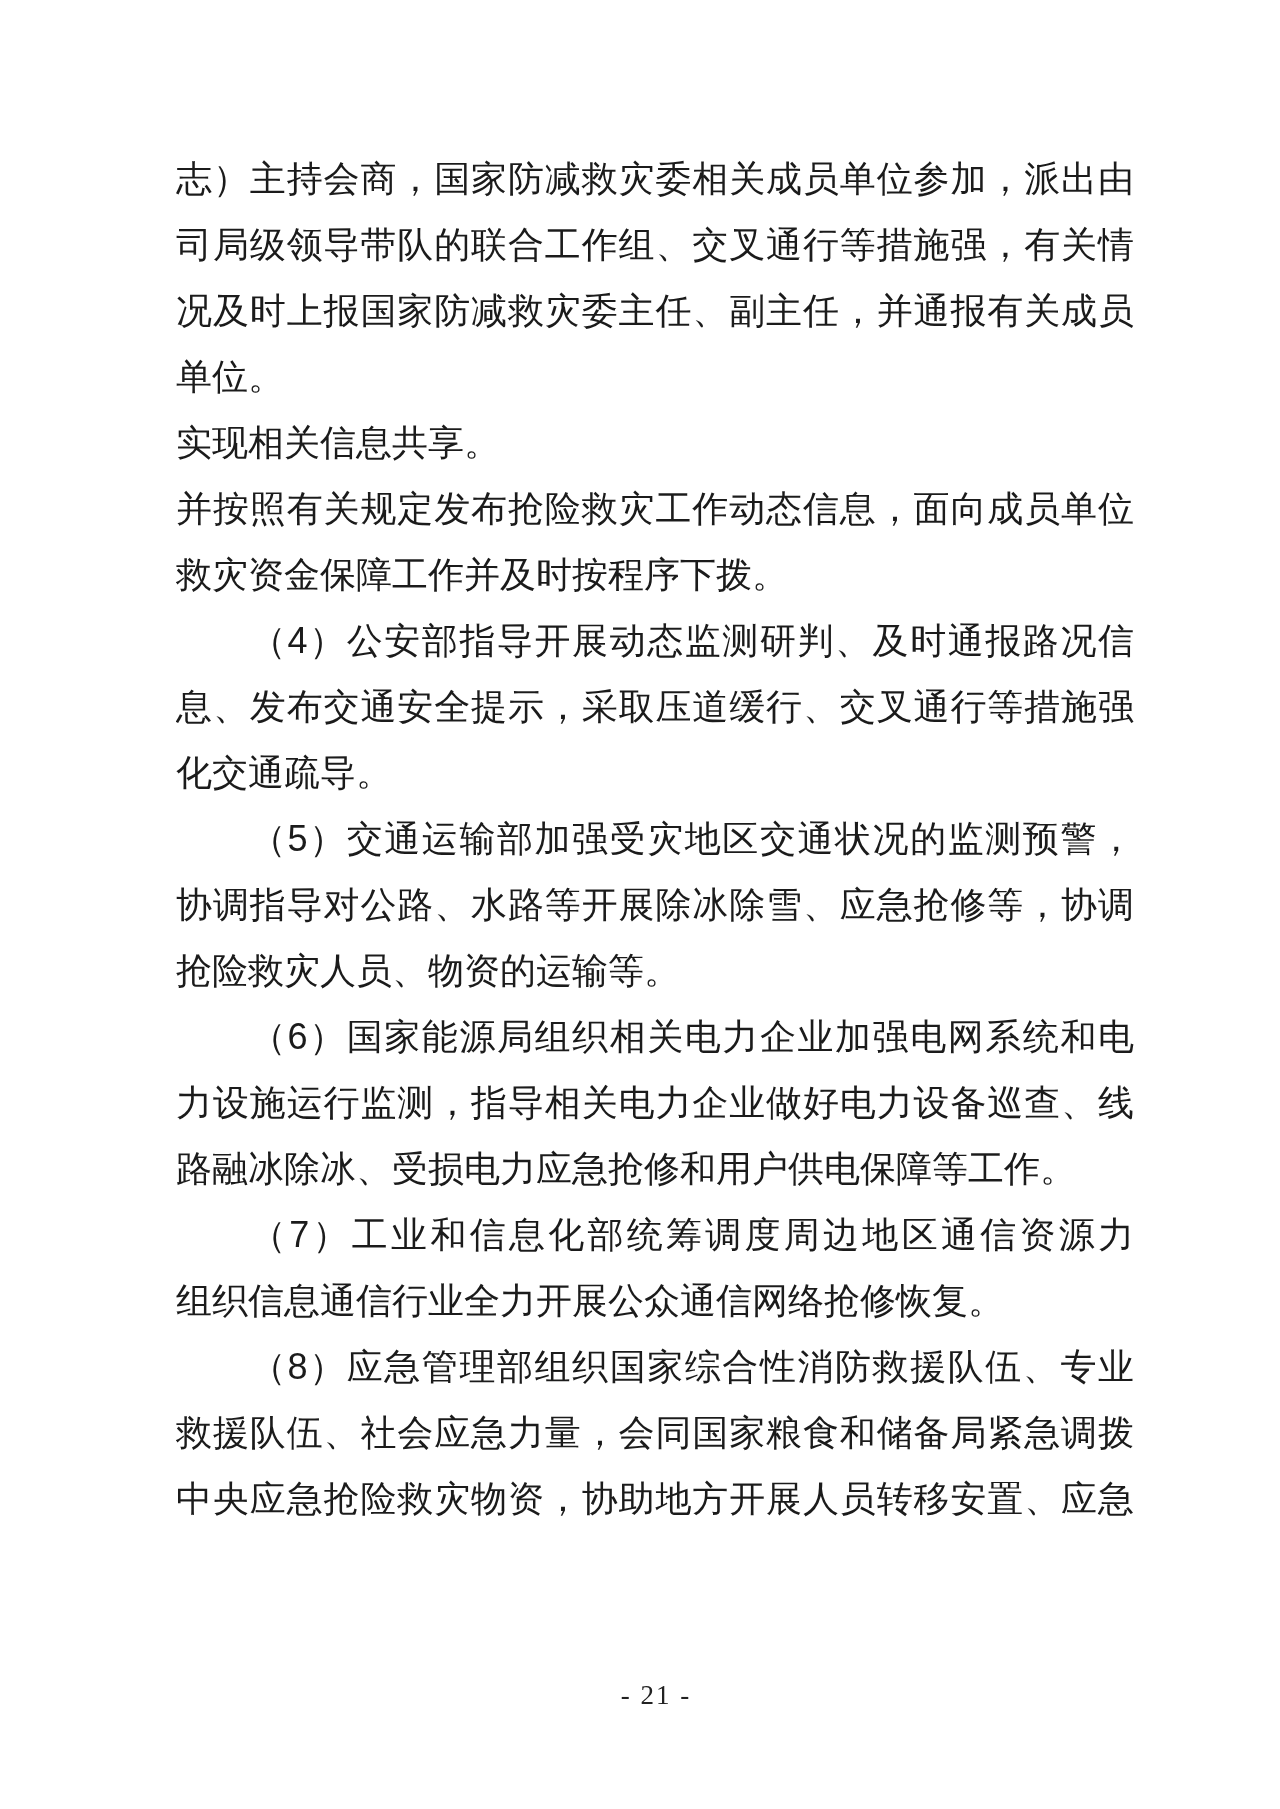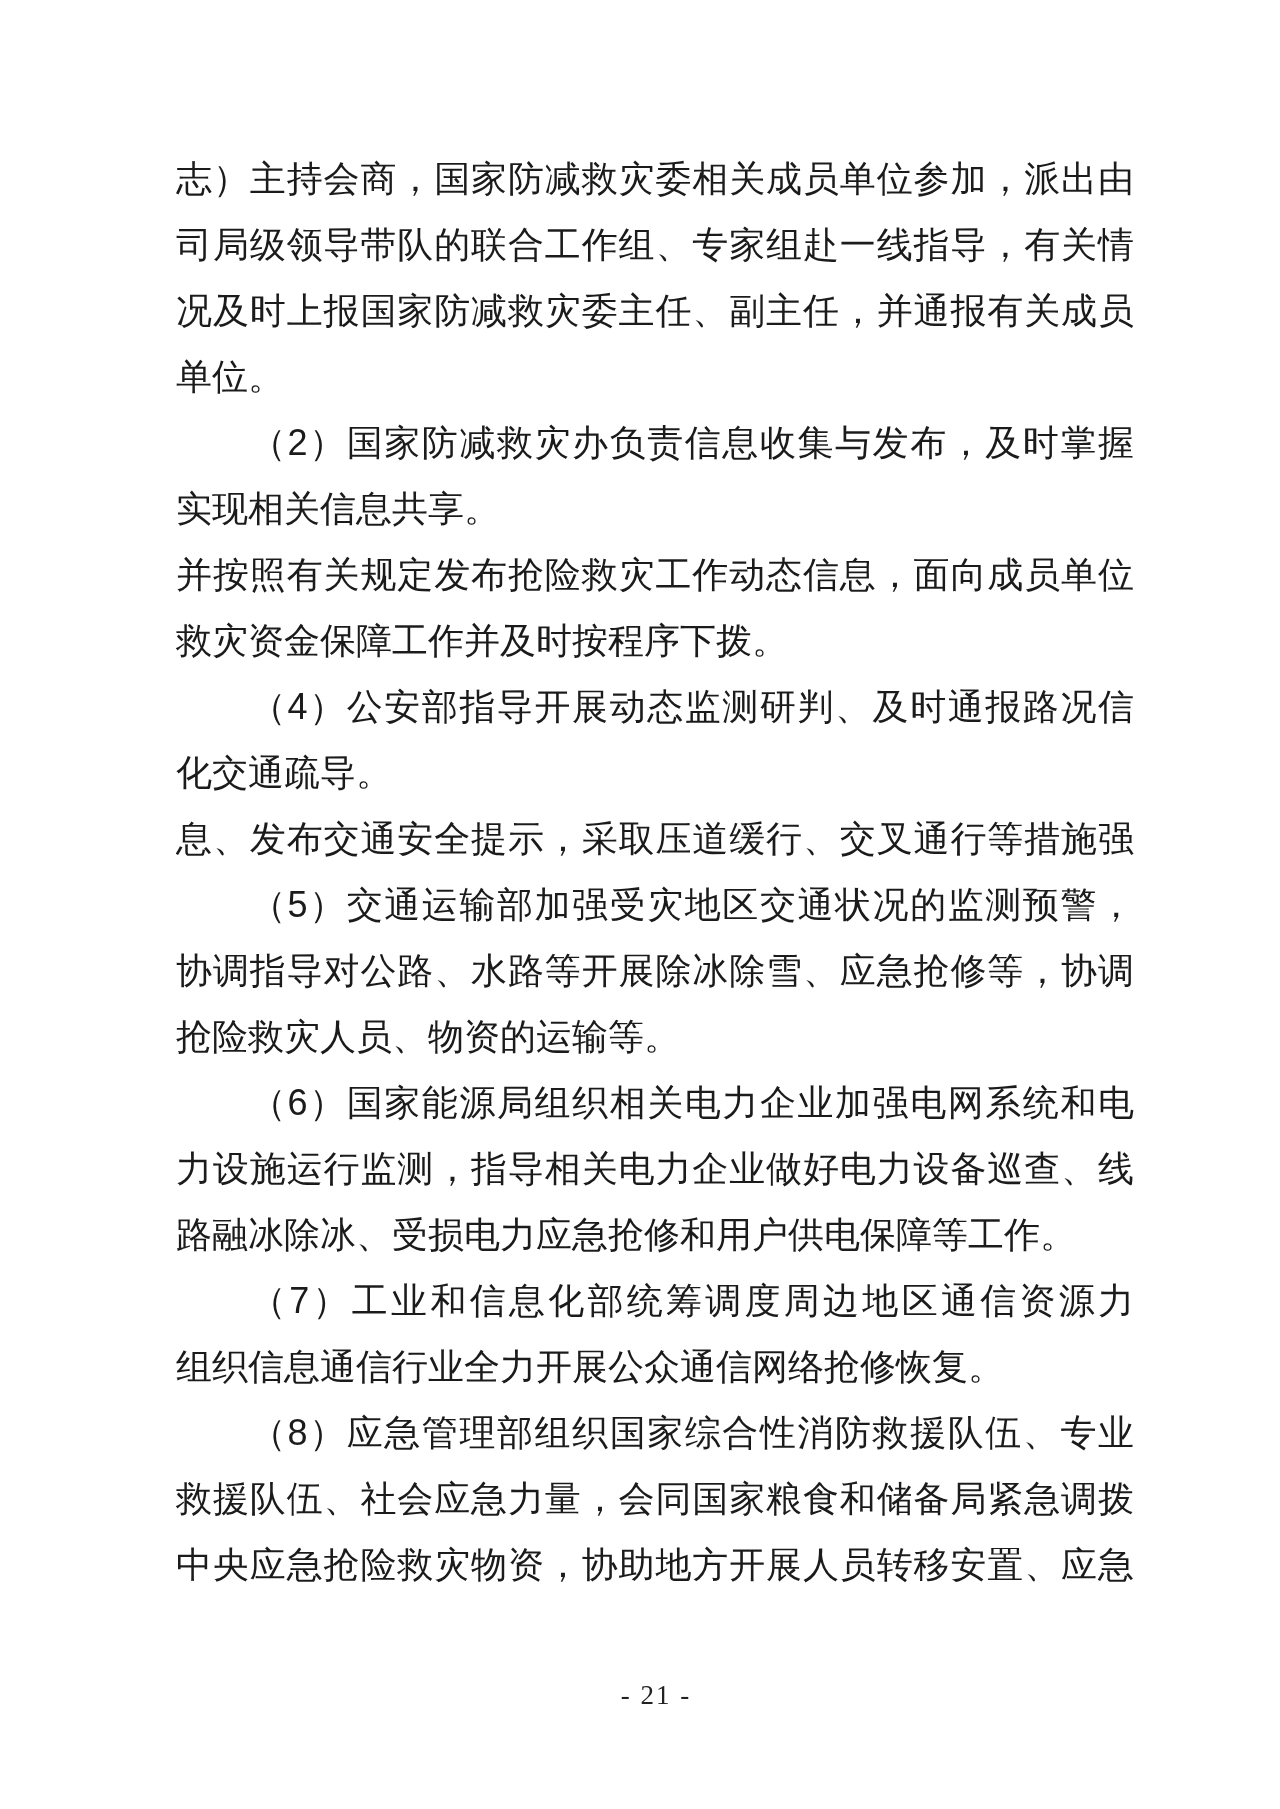--- a/index.html
+++ b/index.html
@@ -50,30 +50,29 @@
     letter-spacing: 2px;
   }
 </style>
 </head>
 <body>
 
 <div class="page">
   <div class="content">
 
   <div class="line">志）主持会商，国家防减救灾委相关成员单位参加，派出由</div>
-      <div class="line">司局级领导带队的联合工作组、专家组赴一线指导，有关情</div>
+      <div class="line">司局级领导带队的联合工作组、交叉通行等措施强，有关情</div>
       <div class="line">况及时上报国家防减救灾委主任、副主任，并通报有关成员</div>
       <div class="line end">单位。</div>
-      <div class="line indent">（2）国家防减救灾办负责信息收集与发布，及时掌握</div>
       <div class="line end">实现相关信息共享。</div>
       <div class="line">并按照有关规定发布抢险救灾工作动态信息，面向成员单位</div>
       <div class="line end">救灾资金保障工作并及时按程序下拨。</div>
       <div class="line indent">（4）公安部指导开展动态监测研判、及时通报路况信</div>
+      <div class="line">息、发布交通安全提示，采取压道缓行、交叉通行等措施强</div>
       <div class="line end">化交通疏导。</div>
-      <div class="line">息、发布交通安全提示，采取压道缓行、交叉通行等措施强</div>
       <div class="line indent">（5）交通运输部加强受灾地区交通状况的监测预警，</div>
       <div class="line">协调指导对公路、水路等开展除冰除雪、应急抢修等，协调</div>
       <div class="line end">抢险救灾人员、物资的运输等。</div>
       <div class="line indent">（6）国家能源局组织相关电力企业加强电网系统和电</div>
       <div class="line">力设施运行监测，指导相关电力企业做好电力设备巡查、线</div>
       <div class="line end">路融冰除冰、受损电力应急抢修和用户供电保障等工作。</div>
       <div class="line indent">（7）工业和信息化部统筹调度周边地区通信资源力量，</div>
       <div class="line end">组织信息通信行业全力开展公众通信网络抢修恢复。</div>
       <div class="line indent">（8）应急管理部组织国家综合性消防救援队伍、专业</div>
       <div class="line">救援队伍、社会应急力量，会同国家粮食和储备局紧急调拨</div>

